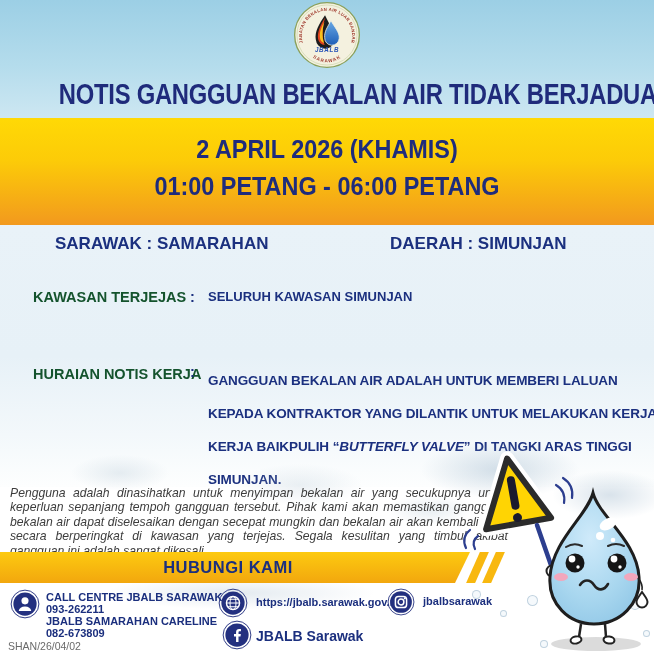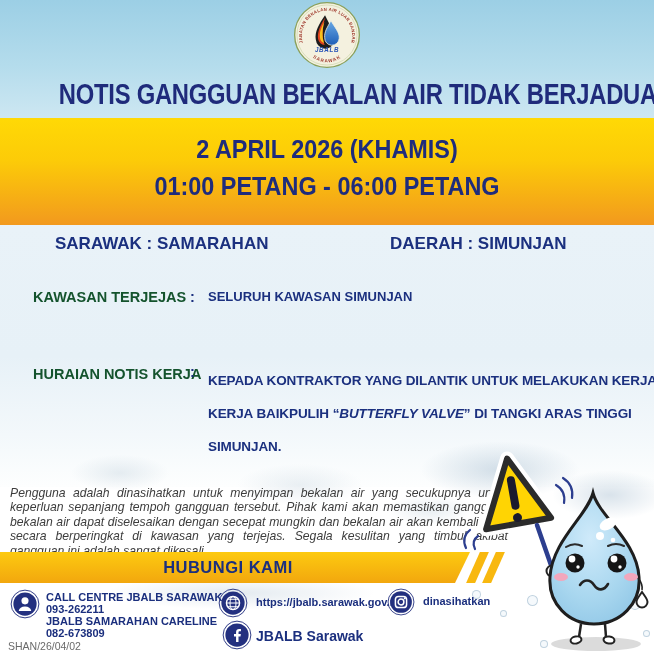--- a/index.html
+++ b/index.html
@@ -128,20 +128,21 @@
     <span class="daerah">DAERAH : SIMUNJAN</span>
   </div>
 
   <div class="lbl kawasan-lbl">KAWASAN TERJEJAS</div>
   <div class="colon kawasan-colon">:</div>
   <div class="val kawasan-val">SELURUH KAWASAN SIMUNJAN</div>
 
   <div class="lbl huraian-lbl">HURAIAN NOTIS KERJA</div>
   <div class="colon huraian-colon">:</div>
   <div class="huraian-text">
+    <div class="hline">GANGGUAN BEKALAN AIR ADALAH UNTUK MEMBERI LALUAN</div>
     <div class="hline">KEPADA KONTRAKTOR YANG DILANTIK UNTUK MELAKUKAN KERJA-</div>
     <div class="hline"><span>KERJA BAIKPULIH “</span><span class="it">BUTTERFLY VALVE</span><span>” DI TANGKI ARAS TINGGI</span></div>
     <div class="hline">SIMUNJAN.</div>
   </div>
 
   <div class="splash"></div>
   <div class="swirl"></div>
   <div class="bubble" style="left:472px;top:590px;width:7px;height:7px;"></div>
   <div class="bubble" style="left:500px;top:610px;width:5px;height:5px;"></div>
   <div class="bubble" style="left:527px;top:595px;width:9px;height:9px;"></div>
@@ -195,21 +196,21 @@
 
   <div class="ig-icon">
     <svg width="28" height="28" viewBox="0 0 32 32">
       <circle cx="16" cy="16" r="14.8" fill="none" stroke="#23307f" stroke-width="1"></circle>
       <circle cx="16" cy="16" r="12.4" fill="#23307f"></circle>
       <rect x="9.6" y="9.6" width="12.8" height="12.8" rx="3.6" fill="none" stroke="#ffffff" stroke-width="1.7"></rect>
       <circle cx="16" cy="16" r="3.3" fill="none" stroke="#ffffff" stroke-width="1.7"></circle>
       <circle cx="20.3" cy="11.8" r="1.2" fill="#ffffff"></circle>
     </svg>
   </div>
-  <div class="ig-text contact-text">dinasihatkan</div>
+  <div class="ig-text contact-text">jbalbsarawak</div>
 
   <div class="refno">SHAN/26/04/02</div>
 
   <svg class="mascot" viewBox="0 0 214 229">
     <defs>
       <radialGradient id="bodyGrad" cx="45%" cy="35%" r="75%">
         <stop offset="0" stop-color="#cfeafa"></stop>
         <stop offset=".6" stop-color="#a9d7ef"></stop>
         <stop offset="1" stop-color="#8fc6e6"></stop>
       </radialGradient>

